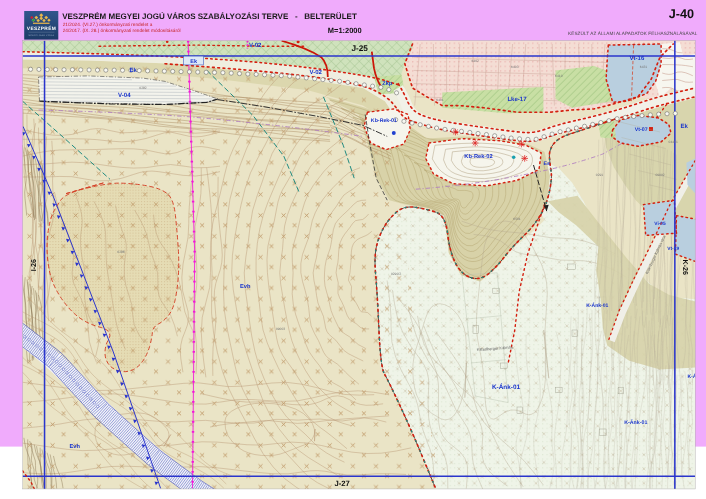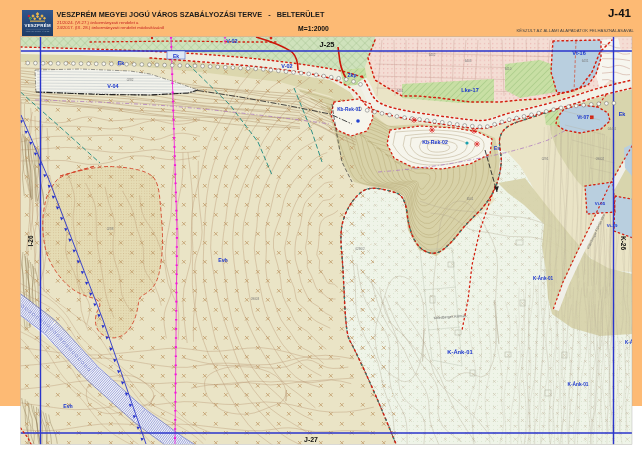--- a/index.html
+++ b/index.html
@@ -1,15 +1,15 @@
 <!DOCTYPE html>
 <html><head><meta charset="utf-8"><style>
 html,body{margin:0;padding:0;background:#fff;width:642px;height:454px;overflow:hidden;}
 *{font-family:"Liberation Sans",sans-serif;}
-#page{position:relative;width:642px;height:406px;background:#fdba74;}
+#page{position:relative;width:642px;height:406px;background:#f0abfc;}
 .hdr{position:absolute;}
 </style></head>
 <body>
 <div id="page">
 
 <div class="hdr" style="left:21.5px;top:10px;width:31.5px;height:25.5px;background:linear-gradient(#31568c,#1d3b66);"></div>
 <svg class="hdr" style="left:21.5px;top:10px" width="31.5" height="25.5" viewBox="0 0 31.5 25.5">
 
 <g fill="#e8b64c">
 <rect x="14.2" y="2.6" width="2.6" height="2.6" transform="rotate(45 15.5 3.9)"></rect>
@@ -29,21 +29,21 @@
 <line x1="4" y1="19.3" x2="27.5" y2="19.3" stroke="#7c8faa" stroke-width="0.35"></line>
 <text x="15.7" y="22.3" font-size="1.9" fill="#93a7c0" text-anchor="middle" letter-spacing="0.2">MEGYEI JOGÚ VÁROS</text>
 </svg>
 
 <div class="hdr" style="left:56.5px;top:9.5px;font-size:7.3px;font-weight:bold;color:#1a1a1a;white-space:nowrap;">VESZPRÉM MEGYEI JOGÚ VÁROS SZABÁLYOZÁSI TERVE&nbsp;&nbsp;&nbsp;-&nbsp;&nbsp;&nbsp;BELTERÜLET</div>
 
 <div class="hdr" style="left:57px;top:21px;font-size:4.3px;color:#c42020;line-height:1.08;white-space:nowrap;">21/2024. (VI.27.) önkormányzati rendelet a<br>24/2017. (IX. 28.) önkormányzati rendelet módosításáról</div>
 
 <div class="hdr" style="left:298px;top:24.5px;font-size:6.8px;font-weight:bold;color:#111;">M=1:2000</div>
 
-<div class="hdr" style="right:11px;top:7px;font-size:11.5px;font-weight:bold;color:#111;">J-41</div>
+<div class="hdr" style="right:11px;top:7px;font-size:11.5px;font-weight:bold;color:#111;">J-40</div>
 
 <div class="hdr" style="right:8px;top:28px;font-size:4.2px;color:#444;letter-spacing:0.1px;">KÉSZÜLT AZ ÁLLAMI ALAPADATOK FELHASZNÁLÁSÁVAL</div>
 
 <svg style="position:absolute;left:0;top:0" width="642" height="454" viewBox="0 0 642 454">
 
 <defs>
 <clipPath id="mapclip">
           <rect x="20.5" y="36.8" width="611.5" height="407.7"></rect>
         </clipPath>
         <clipPath id="hillclip">

